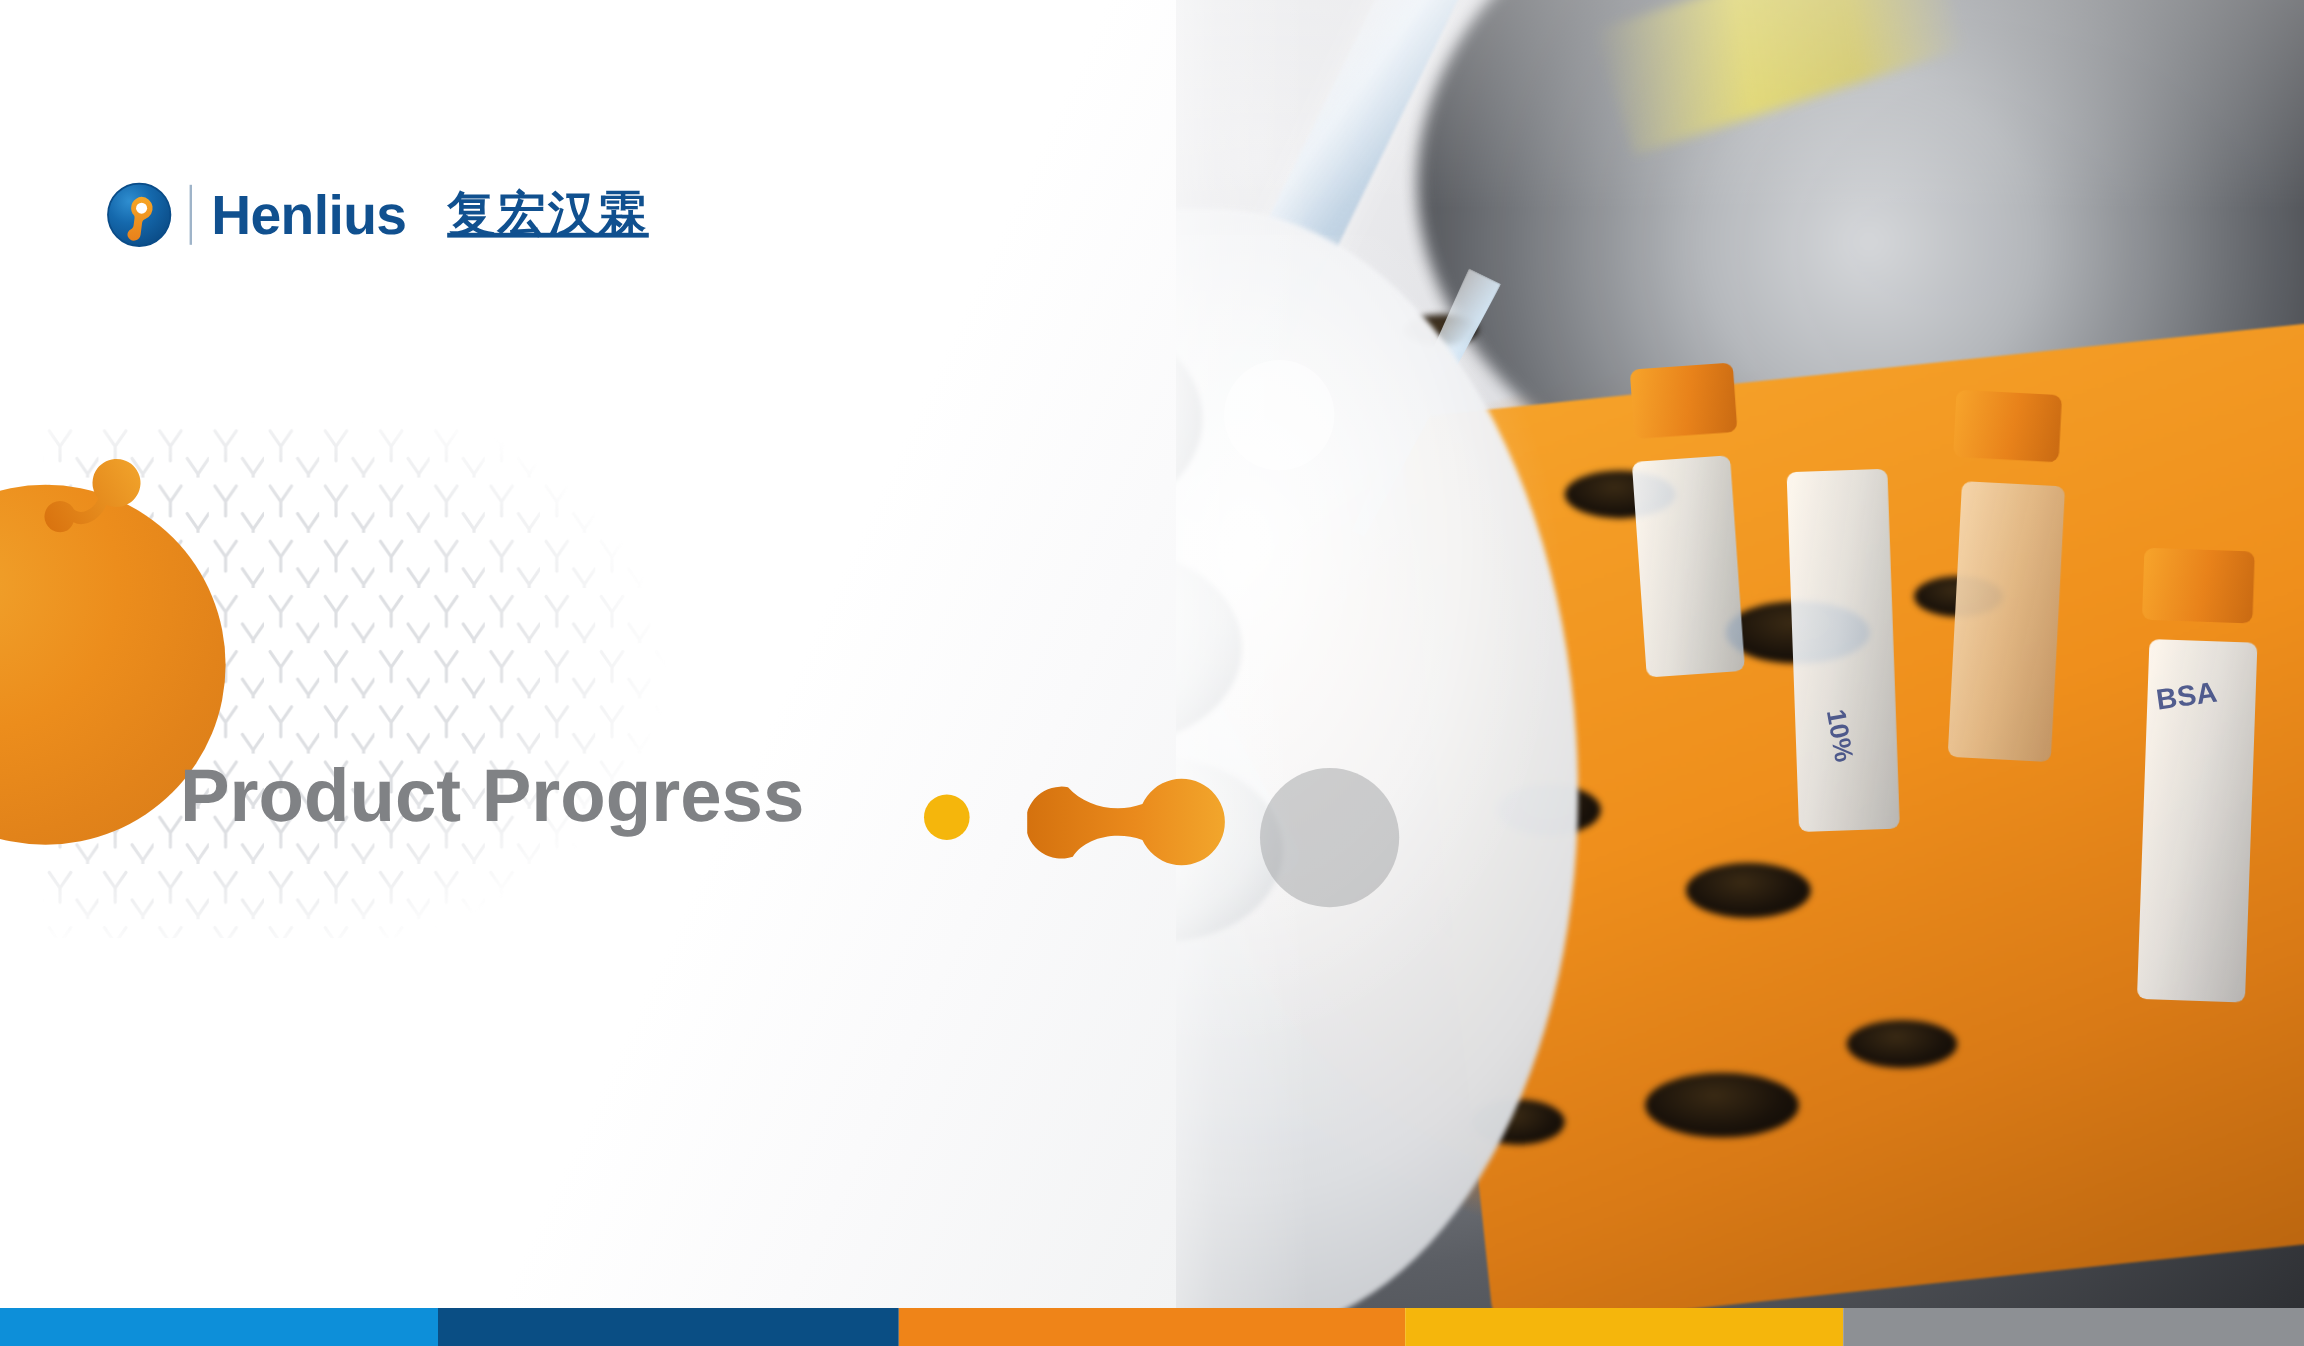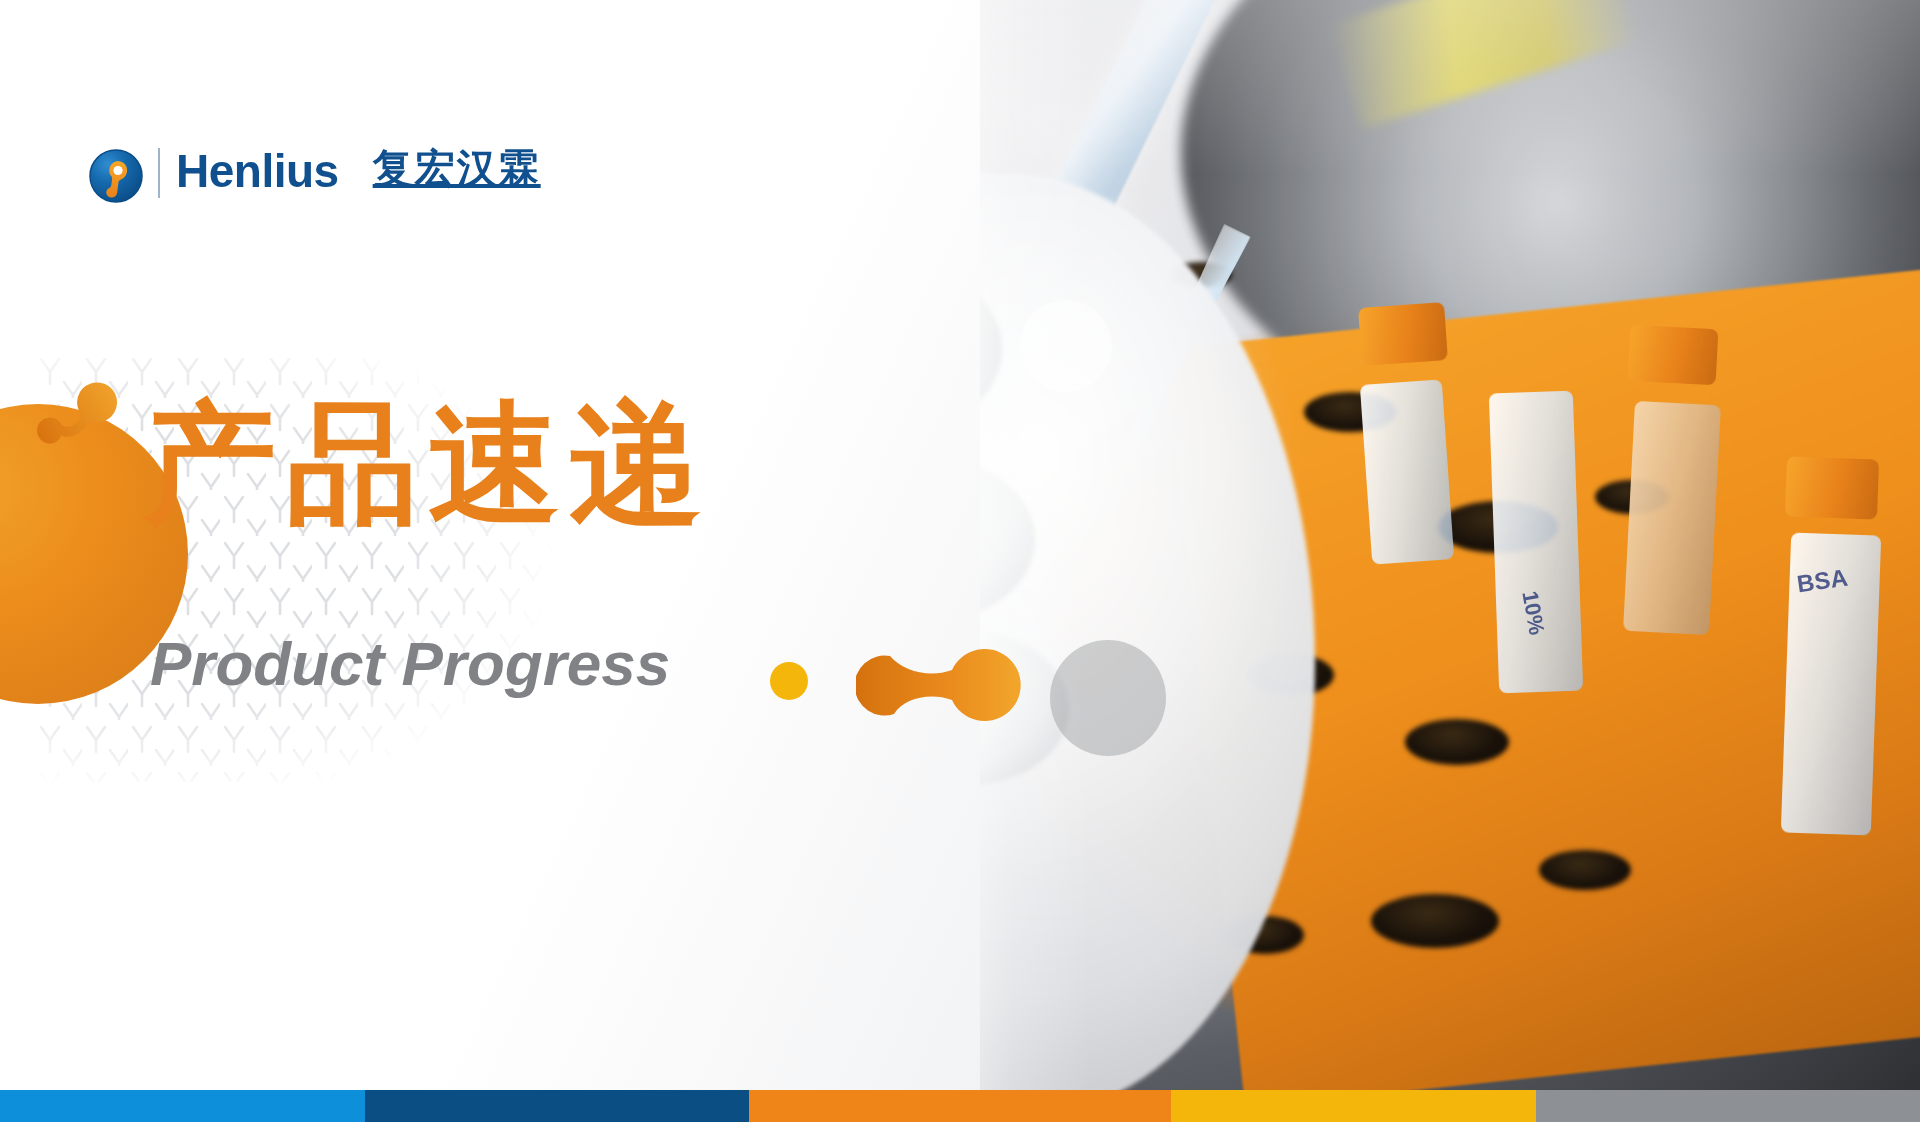--- a/index.html
+++ b/index.html
@@ -273,21 +273,21 @@
     border-radius: 50%;
     background: rgba(255,255,255,.55);
   }
 
   
   .logo {
     position: absolute;
     left: 88px;
     top: 148px;
     display: flex;
-    align-items: flex-start;
+    align-items: center;
     height: 62px;
   }
   .logo-mark {
     width: 56px;
     height: 56px;
     flex: 0 0 56px;
   }
   .logo-divider {
     width: 2px;
     height: 50px;
@@ -322,21 +322,20 @@
     letter-spacing: 10px;
     line-height: 1.28;
     white-space: nowrap;
   }
   .title-en {
     position: absolute;
     left: 150px;
     top: 628px;
     font-size: 62px;
     font-weight: bold;
-    font-style: italic;
     color: #808285;
     letter-spacing: 0px;
     white-space: nowrap;
   }
 
   
   .bottom-bar {
     position: absolute;
     left: 0;
     bottom: 0;
@@ -461,21 +460,20 @@
         <circle cx="28" cy="28" r="26" fill="none" stroke="#0a4c88" stroke-width="1.5"></circle>
         <path d="M30 13 a9.5 9.5 0 0 1 3 18.4 c-1.6 .6 -2.4 1.8 -2.6 3.4 l-1.2 9.6 c-.3 2.4 -1.8 4.2 -4 4.9 c-2.8 .9 -5.6 -.5 -6.6 -3 c-.9 -2.3 .1 -4.8 2.3 -6 c1.4 -.8 2.2 -1.9 2.4 -3.4 l.8 -6.1 c.2 -1.6 -.3 -2.6 -1.6 -3.6 A9.5 9.5 0 0 1 30 13 z" fill="url(#lgor)"></path>
         <circle cx="30" cy="22.5" r="4.6" fill="#ffffff"></circle>
       </svg>
     </div>
     <div class="logo-divider"></div>
     <div class="logo-wordmark">Henlius</div>
     <div class="logo-cn">复宏汉霖</div>
   </div>
 
-  <div class="title-cn">产品速递</div>
   <div class="title-en">Product Progress</div>
 
   <div class="bottom-bar">
     <div class="bar-seg" style="background: rgb(13, 143, 217); width: 19%;"></div>
     <div class="bar-seg" style="background: rgb(10, 78, 132); width: 20%;"></div>
     <div class="bar-seg" style="background: rgb(239, 132, 24); width: 22%;"></div>
     <div class="bar-seg" style="background: rgb(245, 182, 12); width: 19%;"></div>
     <div class="bar-seg" style="background: rgb(141, 144, 148); width: 20%;"></div>
   </div>
 

